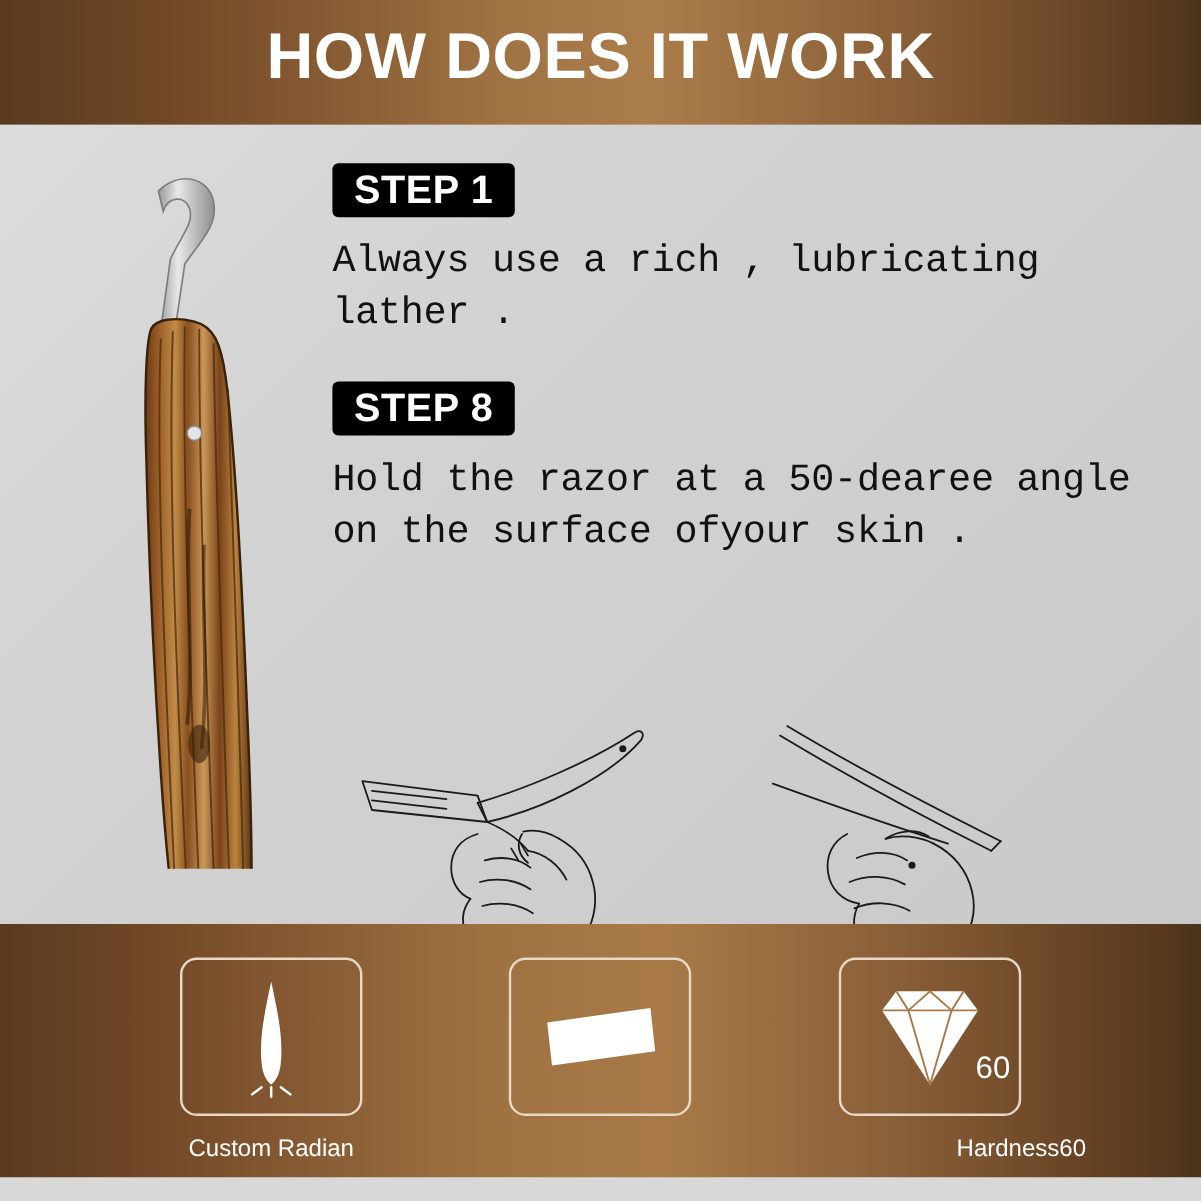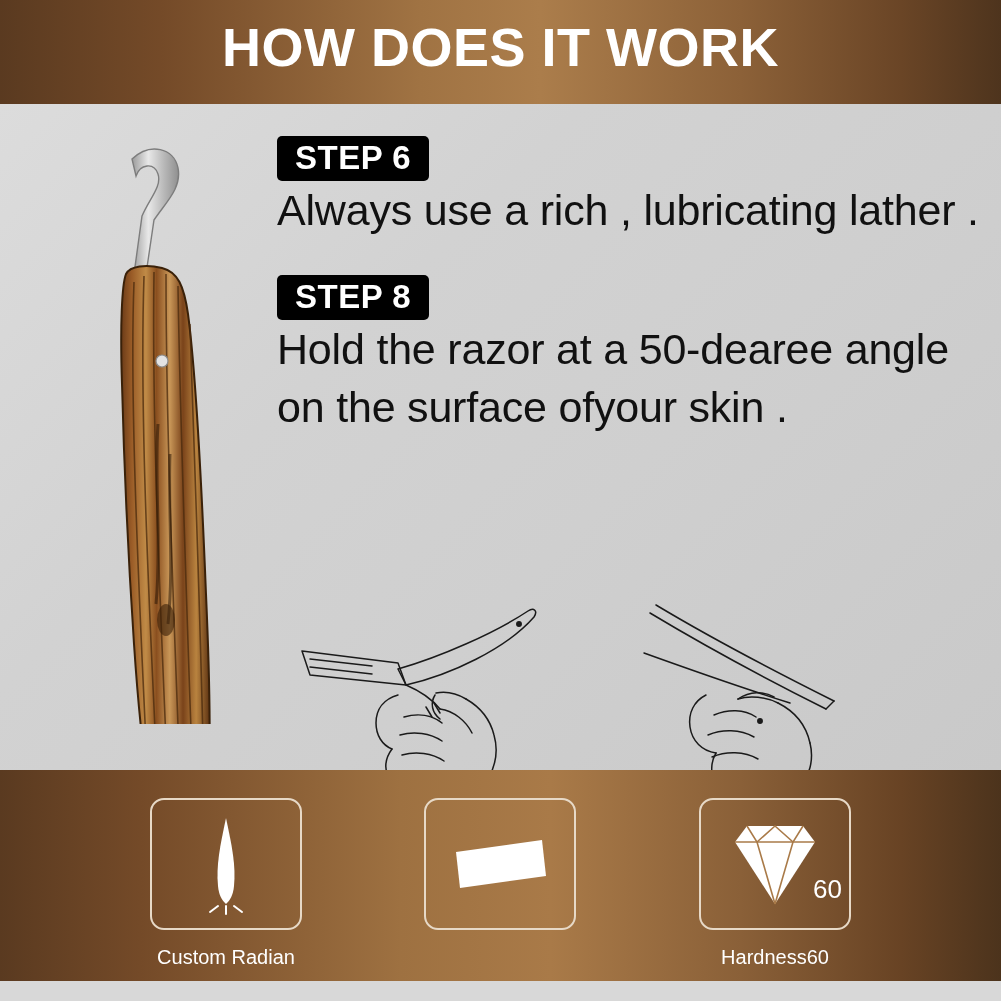--- a/index.html
+++ b/index.html
@@ -72,24 +72,24 @@
     color: #ffffff;
     font-size: 33px;
     font-weight: bold;
     padding: 5px 18px 7px 18px;
     border-radius: 5px;
     letter-spacing: 0.5px;
     line-height: 1.0;
   }
   .step-text {
     color: #111111;
-    font-size: 43px;
+    font-size: 32px;
     line-height: 1.35;
-    margin-top: 0;
-    font-family: Liberation Sans, sans-serif;
+    margin-top: 15px;
+    font-family: Liberation Mono, monospace;
     letter-spacing: -0.2px;
   }
   .step2 {
     margin-top: 36px;
   }
 
   
   .illus {
     position: absolute;
     top: 495px;
@@ -121,21 +121,21 @@
     position: relative;
   }
   .feature .cap {
     margin-top: 16px;
     color: #ffffff;
     font-size: 20px;
     font-family: "Liberation Sans", sans-serif;
   }
   .f1 { left: 96px; }
   .f2 { left: 370px; }
-  .f3 { left: 645px; }
+  .f3 { left: 645px; text-align: right; }
 </style>
 </head>
 <body>
 
 <div class="page">
 
   <div class="header">
     <div class="header-title">HOW DOES IT WORK</div>
   </div>
 
@@ -188,21 +188,21 @@
         <ellipse cx="96" cy="496" rx="9" ry="16" fill="#3b2009" opacity="0.6"></ellipse>
 
         <circle cx="92" cy="237" r="6" fill="#e3e3e3" stroke="#8b8b8b" stroke-width="1.2"></circle>
         <circle cx="119" cy="690" r="6" fill="#e3e3e3" stroke="#8b8b8b" stroke-width="1.2"></circle>
       </svg>
     </div>
 
     <div class="steps">
 
       <div>
-        <div class="step-badge">STEP 6</div>
+        <div class="step-badge">STEP 1</div>
         <div class="step-text">Always use a rich , lubricating lather .</div>
       </div>
 
       <div class="step2">
         <div class="step-badge">STEP 8</div>
         <div class="step-text">Hold the razor at a 50-dearee angle on the surface ofyour skin .</div>
       </div>
 
     </div>
 

